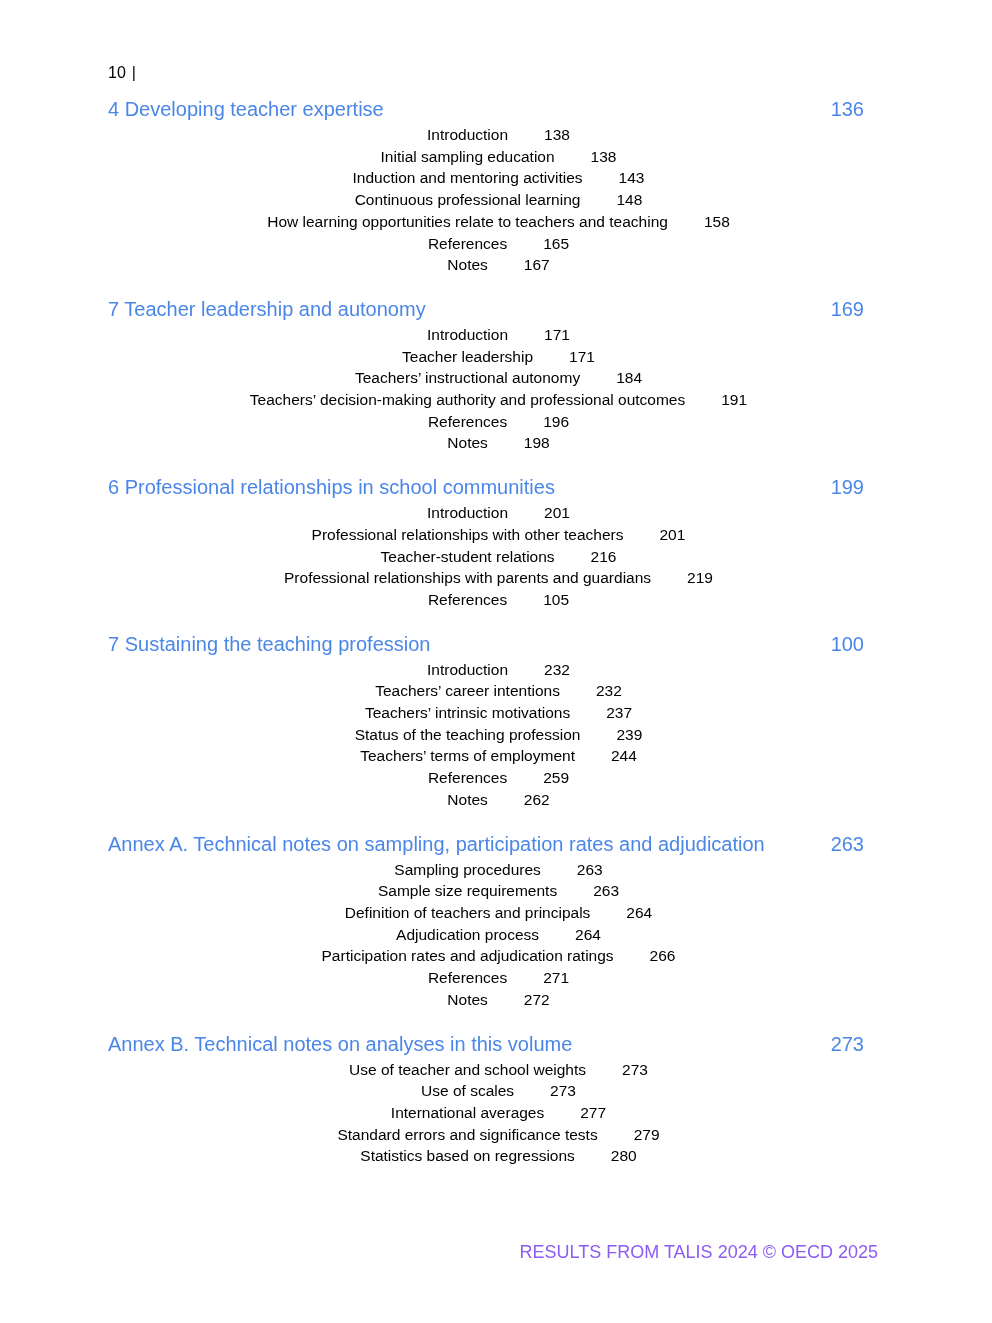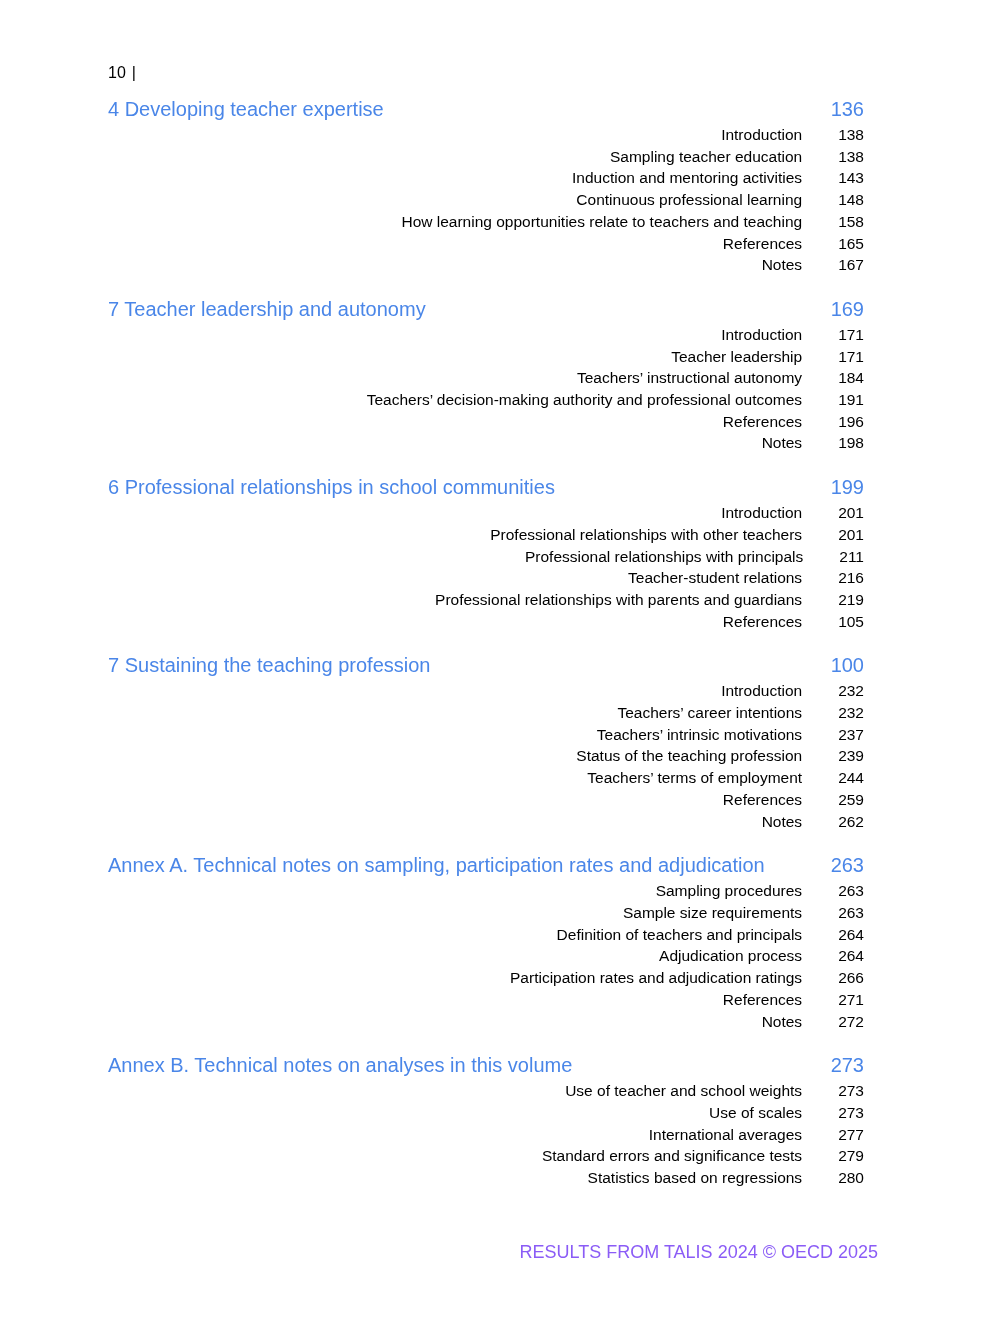--- a/index.html
+++ b/index.html
@@ -63,21 +63,21 @@
   .toc-heading-page {
     text-decoration: none;
     color: inherit;
     flex: none;
   }
   .toc-items {
     display: block;
   }
   .toc-item-row {
     display: flex;
-    justify-content: flex-end;
+    justify-content: center;
     align-items: baseline;
     font-size: 15.5px;
     line-height: 21.7px;
     padding-left: 25px;
     color: #000000;
   }
   .toc-item-title {
     text-decoration: none;
     color: inherit;
     padding-right: 16px;
@@ -113,21 +113,21 @@
       <a class="toc-heading-title">4 Developing teacher expertise</a>
       <a class="toc-heading-page">136</a>
     </div>
     <div class="toc-items">
   <div class="toc-item-row">
     <a class="toc-item-title">Introduction</a>
     <a class="toc-item-page">138</a>
   </div>
 
   <div class="toc-item-row">
-    <a class="toc-item-title">Sampling teacher education</a>
+    <a class="toc-item-title">Initial sampling education</a>
     <a class="toc-item-page">138</a>
   </div>
 
   <div class="toc-item-row">
     <a class="toc-item-title">Induction and mentoring activities</a>
     <a class="toc-item-page">143</a>
   </div>
 
   <div class="toc-item-row">
     <a class="toc-item-title">Continuous professional learning</a>
@@ -198,24 +198,20 @@
   <div class="toc-item-row">
     <a class="toc-item-title">Introduction</a>
     <a class="toc-item-page">201</a>
   </div>
 
   <div class="toc-item-row">
     <a class="toc-item-title">Professional relationships with other teachers</a>
     <a class="toc-item-page">201</a>
   </div>
 
-  <div class="toc-item-row">
-    <a class="toc-item-title">Professional relationships with principals</a>
-    <a class="toc-item-page">211</a>
-  </div>
 
   <div class="toc-item-row">
     <a class="toc-item-title">Teacher-student relations</a>
     <a class="toc-item-page">216</a>
   </div>
 
   <div class="toc-item-row">
     <a class="toc-item-title">Professional relationships with parents and guardians</a>
     <a class="toc-item-page">219</a>
   </div>

